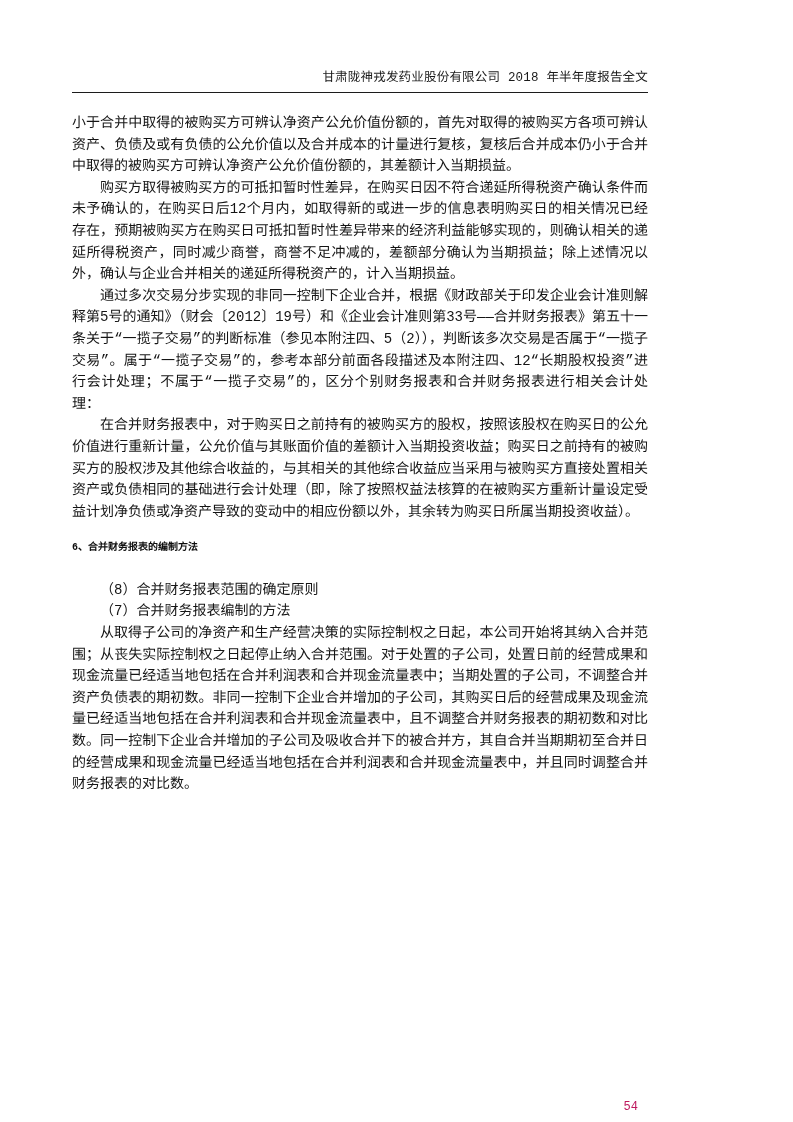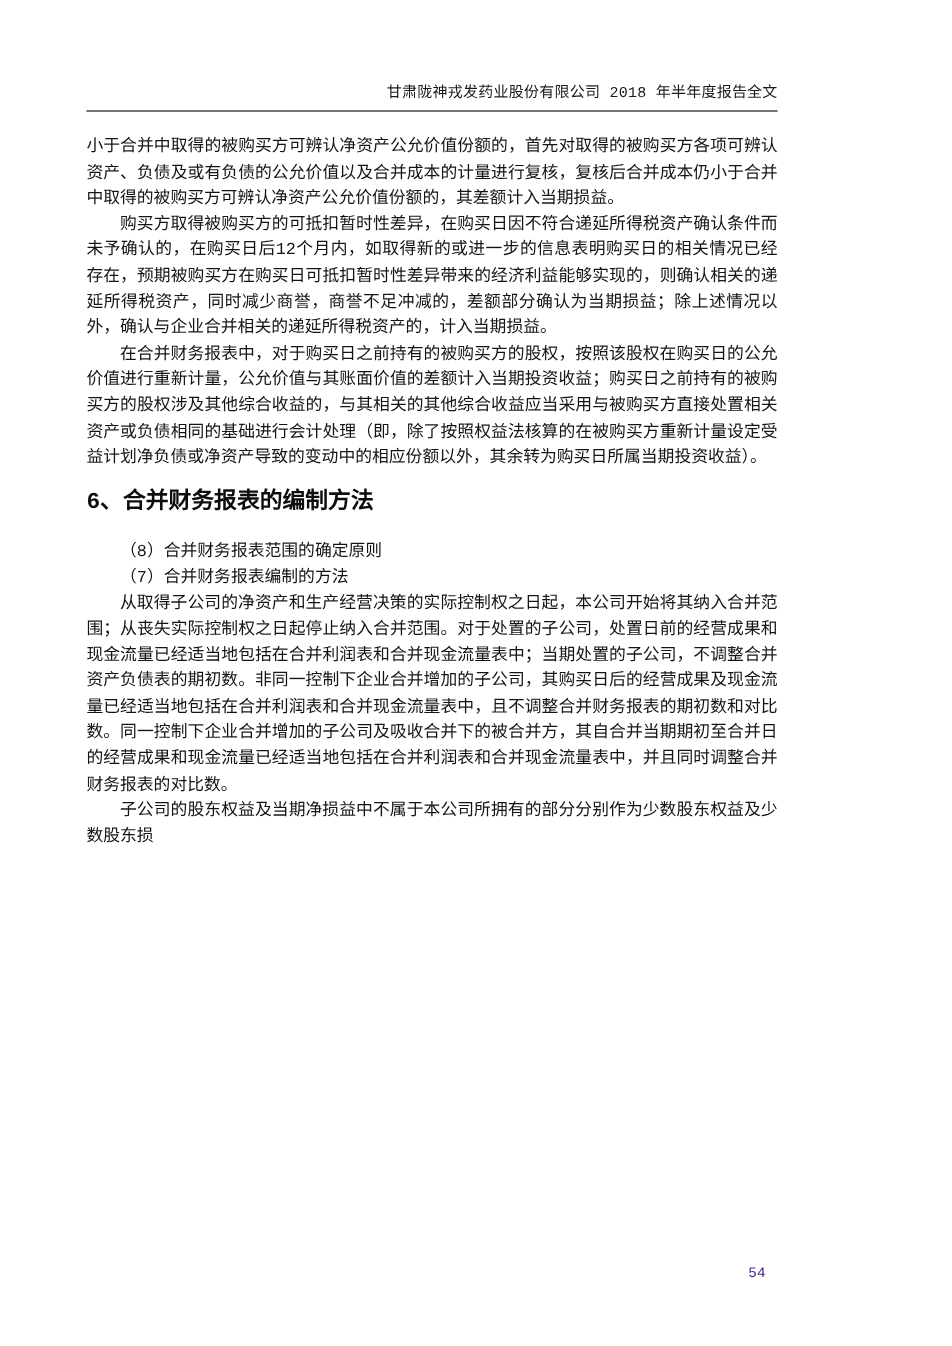--- a/index.html
+++ b/index.html
@@ -37,50 +37,50 @@
   }
   .doc-body p {
     margin: 0;
     padding: 0;
     text-indent: 2em;
   }
   .doc-body p.noindent {
     text-indent: 0;
   }
   .section-heading {
-    font-size: 19px;
+    font-size: 10px;
     font-weight: bold;
     margin: 14px 0 21px 0;
     text-indent: 0;
     text-align: left;
     color: #0d0d0d;
   }
   .page-number {
     position: absolute;
-    top: 1038px;
+    top: 1084px;
     right: 77px;
     font-size: 12px;
-    color: #4c1d95;
+    color: #be185d;
   }
 </style>
 </head>
 <body>
 
 <div class="page">
 
   <div class="page-header">
     <span>甘肃陇神戎发药业股份有限公司 2018 年半年度报告全文</span>
   </div>
 
   <div class="doc-body">
     <p class="noindent">小于合并中取得的被购买方可辨认净资产公允价值份额的，首先对取得的被购买方各项可辨认资产、负债及或有负债的公允价值以及合并成本的计量进行复核，复核后合并成本仍小于合并中取得的被购买方可辨认净资产公允价值份额的，其差额计入当期损益。</p>
     <p>购买方取得被购买方的可抵扣暂时性差异，在购买日因不符合递延所得税资产确认条件而未予确认的，在购买日后12个月内，如取得新的或进一步的信息表明购买日的相关情况已经存在，预期被购买方在购买日可抵扣暂时性差异带来的经济利益能够实现的，则确认相关的递延所得税资产，同时减少商誉，商誉不足冲减的，差额部分确认为当期损益；除上述情况以外，确认与企业合并相关的递延所得税资产的，计入当期损益。</p>
+    <p>通过多次交易分步实现的非同一控制下企业合并，根据《财政部关于印发企业会计准则解释第5号的通知》（财会〔2012〕19号）和《企业会计准则第33号——合并财务报表》第五十一条关于“一揽子交易”的判断标准（参见本附注四、5（2）），判断该多次交易是否属于“一揽子交易”。属于“一揽子交易”的，参考本部分前面各段描述及本附注四、12“长期股权投资”进行会计处理；不属于“一揽子交易”的，区分个别财务报表和合并财务报表进行相关会计处理：</p>
     <p>在合并财务报表中，对于购买日之前持有的被购买方的股权，按照该股权在购买日的公允价值进行重新计量，公允价值与其账面价值的差额计入当期投资收益；购买日之前持有的被购买方的股权涉及其他综合收益的，与其相关的其他综合收益应当采用与被购买方直接处置相关资产或负债相同的基础进行会计处理（即，除了按照权益法核算的在被购买方重新计量设定受益计划净负债或净资产导致的变动中的相应份额以外，其余转为购买日所属当期投资收益）。</p>
     <h3 class="section-heading">6、合并财务报表的编制方法</h3>
     <p>（8）合并财务报表范围的确定原则</p>
     <p>（7）合并财务报表编制的方法</p>
     <p>从取得子公司的净资产和生产经营决策的实际控制权之日起，本公司开始将其纳入合并范围；从丧失实际控制权之日起停止纳入合并范围。对于处置的子公司，处置日前的经营成果和现金流量已经适当地包括在合并利润表和合并现金流量表中；当期处置的子公司，不调整合并资产负债表的期初数。非同一控制下企业合并增加的子公司，其购买日后的经营成果及现金流量已经适当地包括在合并利润表和合并现金流量表中，且不调整合并财务报表的期初数和对比数。同一控制下企业合并增加的子公司及吸收合并下的被合并方，其自合并当期期初至合并日的经营成果和现金流量已经适当地包括在合并利润表和合并现金流量表中，并且同时调整合并财务报表的对比数。</p>
-    <p>子公司的股东权益及当期净损益中不属于本公司所拥有的部分分别作为少数股东权益及少数股东损</p>
   </div>
 
   <div class="page-number">54</div>
 
 </div>
 
 </body></html>

